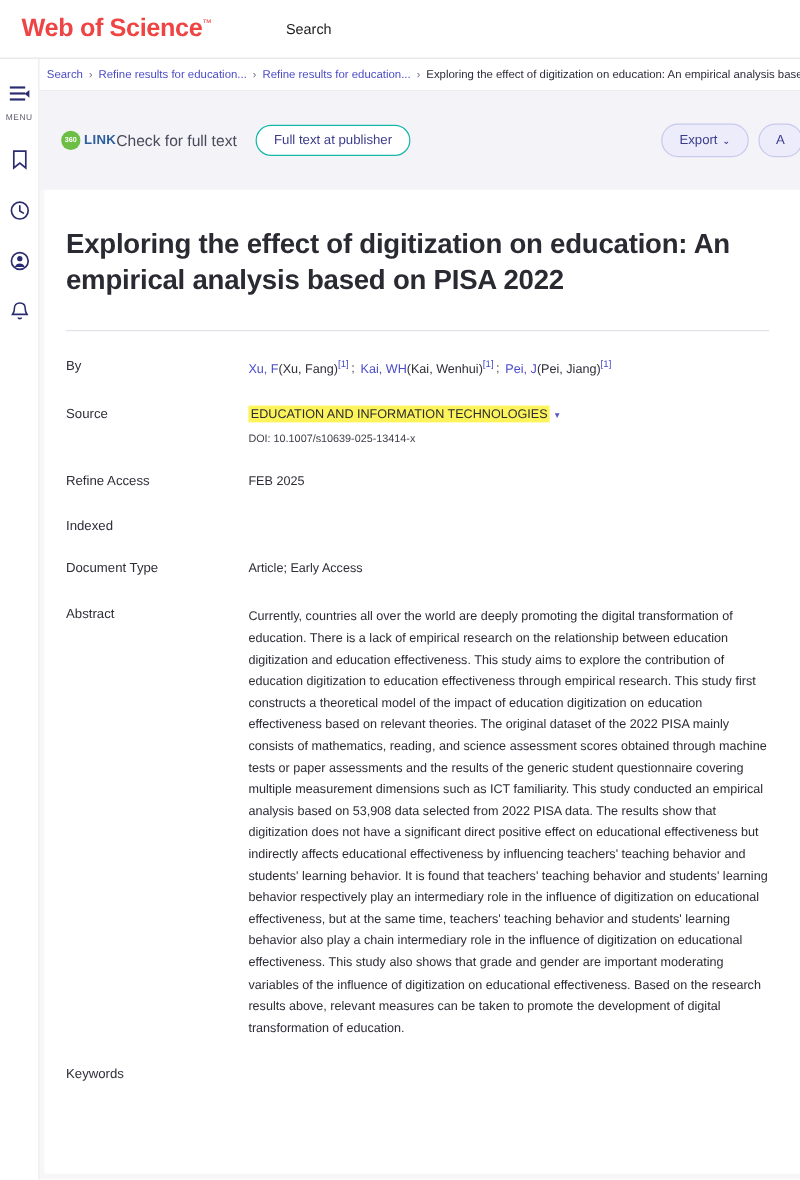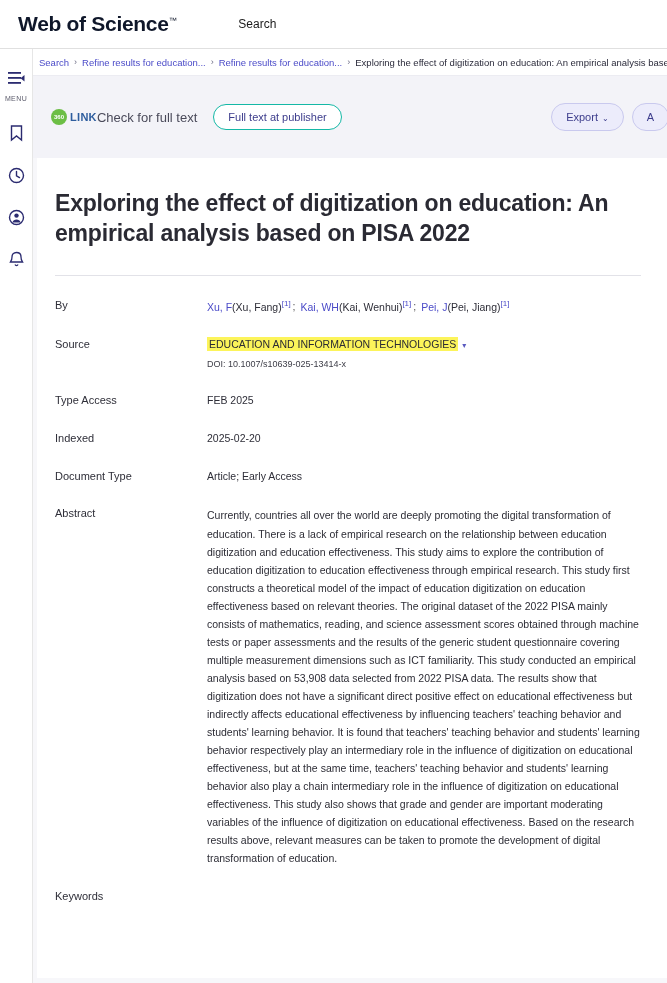--- a/index.html
+++ b/index.html
@@ -21,21 +21,21 @@
     height: 49px;
     background: #ffffff;
     border-bottom: 1px solid #e0e0e0;
     display: flex;
     align-items: center;
     padding-left: 18px;
   }
   .brand {
     font-size: 21px;
     font-weight: bold;
-    color: #0f172a;
+    color: #ef4444;
     letter-spacing: -0.3px;
     position: relative;
   }
   .brand .tm {
     font-size: 8px;
     vertical-align: super;
     font-weight: normal;
   }
   .topbar-search {
     margin-left: 62px;
@@ -363,27 +363,26 @@
 
       <div class="field-row">
         <div class="field-label">Source</div>
         <div class="field-value">
           <span class="highlight">EDUCATION AND INFORMATION TECHNOLOGIES</span><span class="src-caret">▾</span>
           <div class="doi">DOI: 10.1007/s10639-025-13414-x</div>
         </div>
       </div>
 
       <div class="field-row">
-        <div class="field-label">Type Access</div>
+        <div class="field-label">Refine Access</div>
         <div class="field-value">FEB 2025</div>
       </div>
 
       <div class="field-row">
         <div class="field-label">Indexed</div>
-        <div class="field-value">2025-02-20</div>
       </div>
 
       <div class="field-row">
         <div class="field-label">Document Type</div>
         <div class="field-value">Article; Early Access</div>
       </div>
 
       <div class="field-row">
         <div class="field-label">Abstract</div>
         <div class="field-value abstract">Currently, countries all over the world are deeply promoting the digital transformation of education. There is a lack of empirical research on the relationship between education digitization and education effectiveness. This study aims to explore the contribution of education digitization to education effectiveness through empirical research. This study first constructs a theoretical model of the impact of education digitization on education effectiveness based on relevant theories. The original dataset of the 2022 PISA mainly consists of mathematics, reading, and science assessment scores obtained through machine tests or paper assessments and the results of the generic student questionnaire covering multiple measurement dimensions such as ICT familiarity. This study conducted an empirical analysis based on 53,908 data selected from 2022 PISA data. The results show that digitization does not have a significant direct positive effect on educational effectiveness but indirectly affects educational effectiveness by influencing teachers' teaching behavior and students' learning behavior. It is found that teachers' teaching behavior and students' learning behavior respectively play an intermediary role in the influence of digitization on educational effectiveness, but at the same time, teachers' teaching behavior and students' learning behavior also play a chain intermediary role in the influence of digitization on educational effectiveness. This study also shows that grade and gender are important moderating variables of the influence of digitization on educational effectiveness. Based on the research results above, relevant measures can be taken to promote the development of digital transformation of education.</div>

